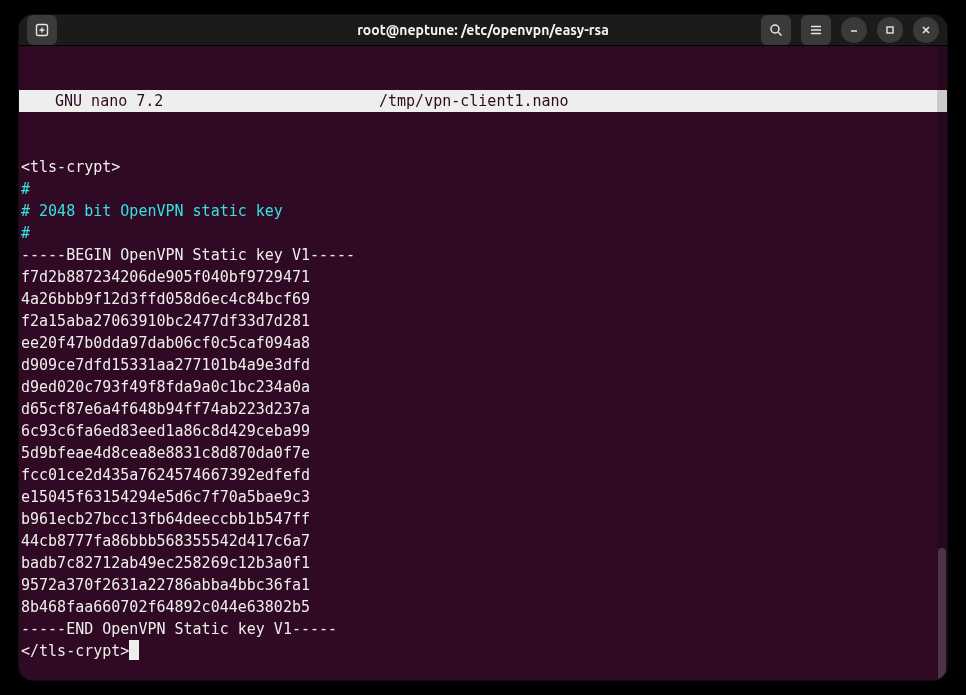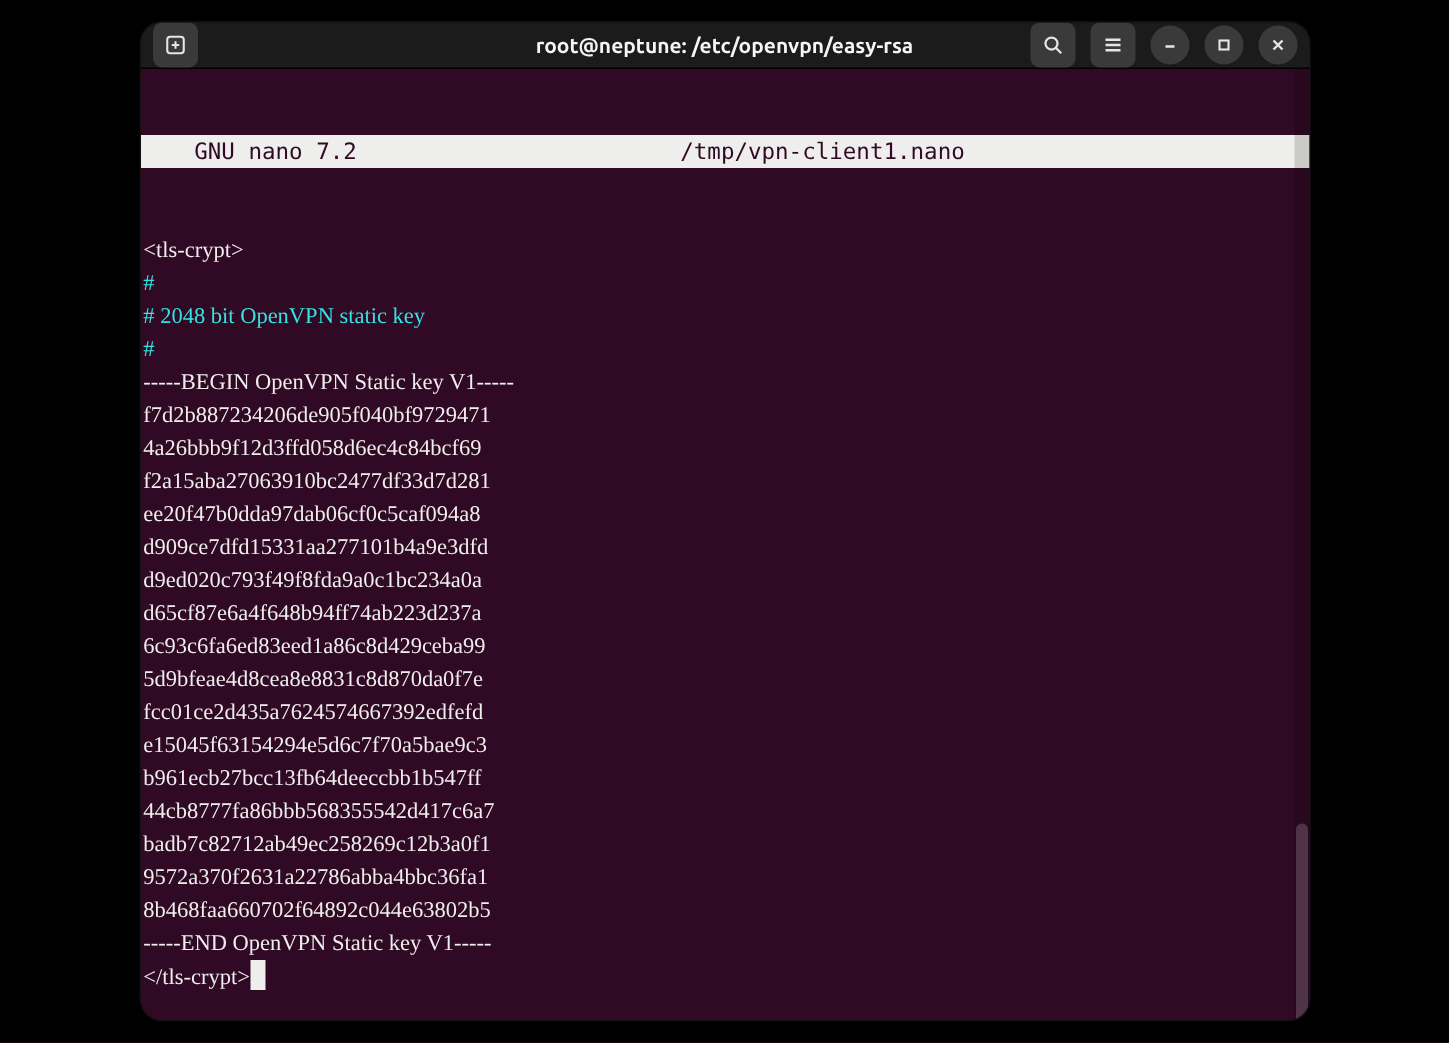--- a/index.html
+++ b/index.html
@@ -7,21 +7,21 @@
     background: #000;
     width: 966px;
     height: 695px;
     font-family: 'DejaVu Sans Mono', 'Liberation Mono', Consolas, monospace;
     overflow: hidden;
     display: flex;
     align-items: center;
     justify-content: center;
   }
   .window {
-    width: 779px;
+    width: 928px;
     height: 665px;
     background: #300a24;
     border-radius: 14px;
     overflow: hidden;
     display: flex;
     flex-direction: column;
     box-shadow: 0 0 0 1px rgba(255,255,255,0.06);
   }
   .titlebar {
     height: 44px;
@@ -81,21 +81,20 @@
   .nano-header .left { padding-left: 36px; width: 360px; }
   .nano-header .center { flex: 0 0 auto; }
   .cursor {
     background: #eeeeec;
     display: inline-block;
     width: 10px; height: 20px;
     vertical-align: text-bottom;
   }
   .content {
     padding-left: 2px;
-    font-family: Liberation Serif, serif;
   }
   .comment { color: #34e2e2; }
   .scrollbar {
     position: absolute;
     right: 0; top: 0;
     width: 10px; height: 100%;
     background: rgba(0,0,0,0.15);
   }
   .scrollthumb {
     position: absolute;

